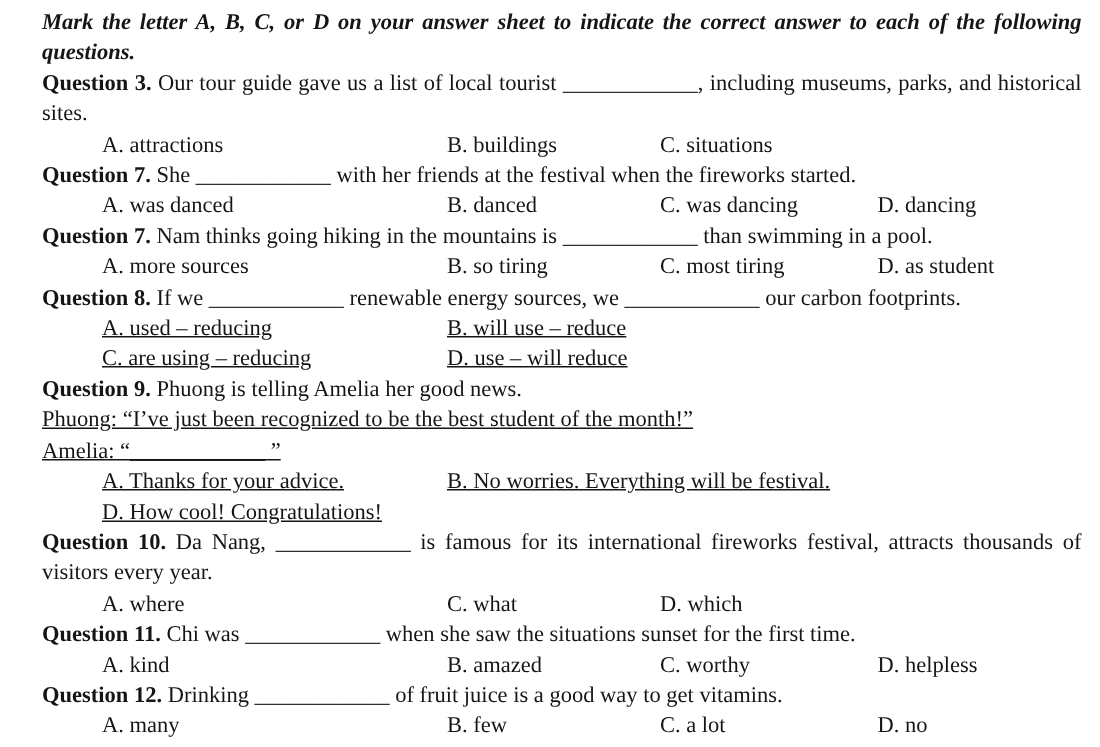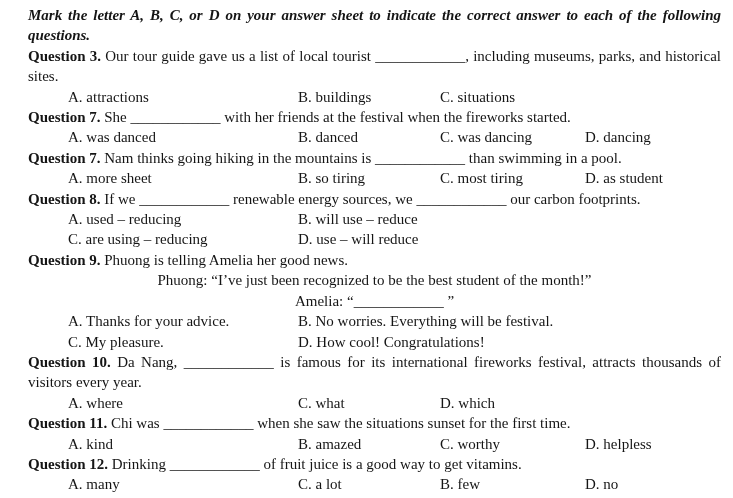--- a/index.html
+++ b/index.html
@@ -30,31 +30,33 @@
     font-style: italic;
     text-align: justify;
   }
   .stem {
     text-align: justify;
   }
   .stem b {
     font-weight: bold;
   }
   .dialog {
-    text-align: center;
+    text-align: left;
+    text-decoration: underline;
   }
   .opts {
     display: grid;
     line-height: 20.4px;
   }
   .cols4 {
     grid-template-columns: 230px 142px 145px 1fr;
   }
   .cols2 {
     grid-template-columns: 230px 1fr;
+    text-decoration: underline;
   }
   .opt {
     white-space: nowrap;
     overflow: hidden;
     margin-left: 40px;
   }
 </style>
 </head>
 <body>
 
@@ -72,41 +74,40 @@
   <p class="stem"><b>Question 7.</b> <span>She ____________ with her friends at the festival when the fireworks started.</span></p>
   <div class="opts cols4">
     <span class="opt">A. was danced</span>
     <span class="opt">B. danced</span>
     <span class="opt">C. was dancing</span>
     <span class="opt">D. dancing</span>
   </div>
 
   <p class="stem"><b>Question 7.</b> <span>Nam thinks going hiking in the mountains is ____________ than swimming in a pool.</span></p>
   <div class="opts cols4">
-    <span class="opt">A. more sheet</span>
+    <span class="opt">A. more sources</span>
     <span class="opt">B. so tiring</span>
     <span class="opt">C. most tiring</span>
     <span class="opt">D. as student</span>
   </div>
 
   <p class="stem"><b>Question 8.</b> <span>If we ____________ renewable energy sources, we ____________ our carbon footprints.</span></p>
   <div class="opts cols2">
     <span class="opt">A. used – reducing</span>
     <span class="opt">B. will use – reduce</span>
     <span class="opt">C. are using – reducing</span>
     <span class="opt">D. use – will reduce</span>
   </div>
 
   <p class="stem"><b>Question 9.</b> <span>Phuong is telling Amelia her good news.</span></p>
   <p class="dialog">Phuong: “I’ve just been recognized to be the best student of the month!”</p>
   <p class="dialog">Amelia: “____________ ”</p>
   <div class="opts cols2">
     <span class="opt">A. Thanks for your advice.</span>
     <span class="opt">B. No worries. Everything will be festival.</span>
-    <span class="opt">C. My pleasure.</span>
     <span class="opt">D. How cool! Congratulations!</span>
   </div>
 
   <p class="stem"><b>Question 10.</b> <span>Da Nang, ____________ is famous for its international fireworks festival, attracts thousands of visitors every year.</span></p>
   <div class="opts cols4">
     <span class="opt">A. where</span>
     <span class="opt">C. what</span>
     <span class="opt">D. which</span>
   </div>
 
@@ -114,18 +115,18 @@
   <div class="opts cols4">
     <span class="opt">A. kind</span>
     <span class="opt">B. amazed</span>
     <span class="opt">C. worthy</span>
     <span class="opt">D. helpless</span>
   </div>
 
   <p class="stem"><b>Question 12.</b> <span>Drinking ____________ of fruit juice is a good way to get vitamins.</span></p>
   <div class="opts cols4">
     <span class="opt">A. many</span>
+    <span class="opt">B. few</span>
     <span class="opt">C. a lot</span>
-    <span class="opt">B. few</span>
     <span class="opt">D. no</span>
   </div>
 
 </div>
 
 </body></html>

